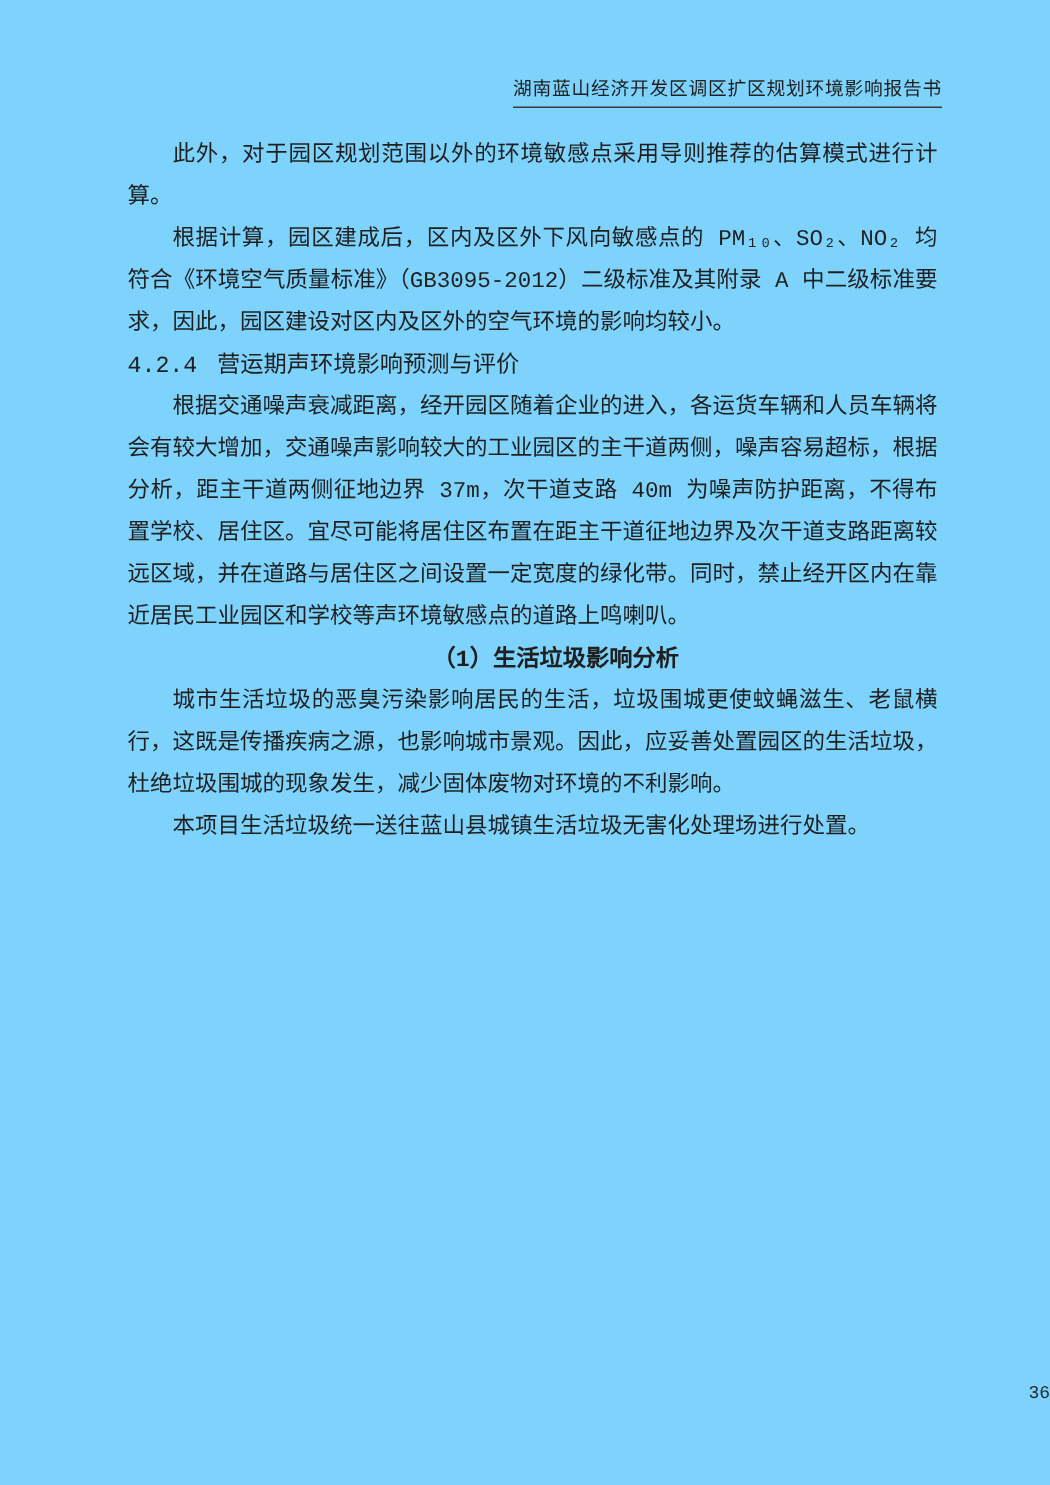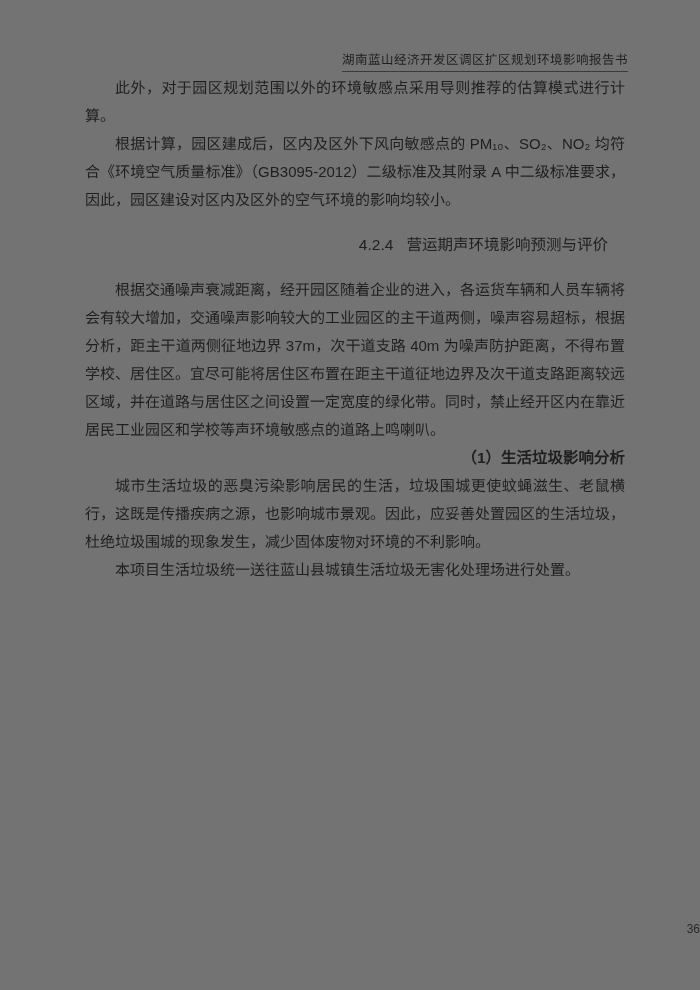--- a/index.html
+++ b/index.html
@@ -4,71 +4,71 @@
 <style>
   html, body {
     margin: 0;
     padding: 0;
     background: #ffffff;
   }
   .page {
     position: relative;
     width: 700px;
     height: 990px;
-    background: #737373;
-    font-family: Liberation Sans, sans-serif;
+    background: #7dd3fc;
+    font-family: Liberation Mono, monospace;
     color: #1f1f1f;
     overflow: hidden;
   }
   .header {
     position: absolute;
     top: 51px;
     left: 85px;
     right: 72px;
     text-align: right;
     font-size: 12.5px;
     line-height: 18px;
     letter-spacing: 0.5px;
   }
   .header-text {
     display: inline-block;
     border-bottom: 1.5px solid #3a3a3a;
     padding-bottom: 2px;
   }
   .content {
     position: absolute;
-    top: 74px;
+    top: 90px;
     left: 85px;
     width: 540px;
     font-size: 15px;
     line-height: 28px;
     text-align: justify;
   }
   .content p {
     margin: 0;
     text-indent: 2em;
   }
   .section-heading {
-    margin: 17px;
+    margin: 0;
     font-size: 15.5px;
     font-weight: normal;
     line-height: 28px;
     text-indent: 0;
-    text-align: right;
+    text-align: left;
   }
   .section-heading .heading-number {
     margin-right: 0.85em;
   }
   .sub-heading {
     margin: 0;
     font-size: 15.5px;
     font-weight: bold;
     line-height: 28px;
     text-indent: 2em;
-    text-align: right;
+    text-align: center;
   }
   .footer {
     position: absolute;
     top: 921px;
     left: 0;
     width: 100%;
     text-align: right;
     font-size: 12px;
     line-height: 16px;
     color: #2a2a2a;

